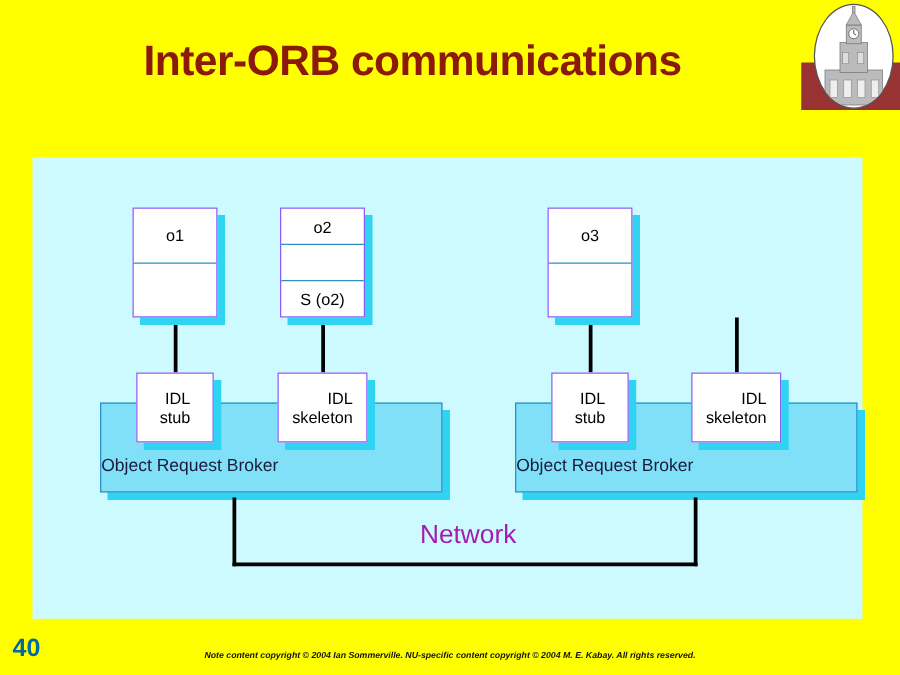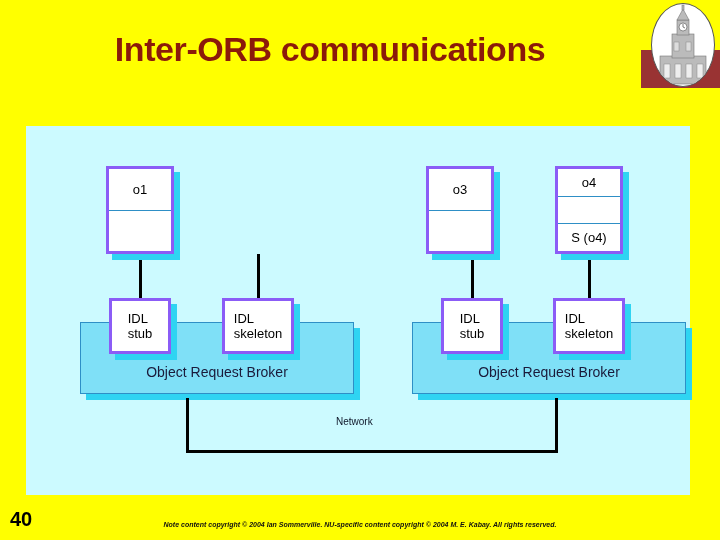--- a/index.html
+++ b/index.html
@@ -83,21 +83,21 @@
     left: 6px; top: 6px;
     width: 100%; height: 100%;
     background: #2FD4F2;
     box-sizing: border-box;
   }
   .shbox .face {
     position: absolute;
     left: 0; top: 0;
     width: 100%; height: 100%;
     background: #FFFFFF;
-    border: 3px solid #8b5cf6;
+    border: 1px solid #8b5cf6;
     box-sizing: border-box;
   }
 
   
   .objbox { width: 68px; height: 88px; }
   .objbox .face { display: flex; flex-direction: column; }
   .objbox .row {
     flex: 1 1 0;
     display: flex;
     align-items: center;
@@ -110,35 +110,34 @@
   }
   .objbox .row:last-child { border-bottom: none; }
   .objbox .row.empty { }
 
   
   .idlbox { width: 62px; height: 56px; }
   .idlbox .face {
     display: flex;
     align-items: center;
     justify-content: center;
-    text-align: left;
+    text-align: right;
     font-size: 13px;
     line-height: 15px;
     color: #000;
   }
 
   
   .orbbox { }
   .orbbox .shadow { background: #2FD4F2; }
   .orbbox .face {
     background: #7FE0F7;
     border: 1px solid #2E8FC6;
     display: flex;
     align-items: flex-end;
-    justify-content: center;
     padding-bottom: 13px;
     box-sizing: border-box;
     font-size: 14px;
     color: #1A1A3A;
     white-space: nowrap;
   }
 
   
   .vline {
     position: absolute;
@@ -147,32 +146,32 @@
   }
   .hline {
     position: absolute;
     height: 3px;
     background: #000000;
   }
 
   
   #net-label {
     position: absolute;
-    font-size: 10px;
-    color: #0f172a;
+    font-size: 21px;
+    color: #a21caf;
     white-space: nowrap;
   }
 
   
   #slide-number {
     position: absolute;
     left: 10px; top: 508px;
     font-size: 20px;
     font-weight: bold;
-    color: #000000;
+    color: #0369a1;
   }
   #footer-note {
     position: absolute;
     left: 0px; top: 521px;
     width: 720px;
     text-align: center;
     font-size: 7px;
     font-style: italic;
     font-weight: bold;
     color: #111;
@@ -225,37 +224,37 @@
     <div class="vline" style="left:562px; top:128px; height:44px;"></div>
 
     <div class="shbox objbox" style="left:80px; top:40px;">
       <div class="shadow"></div>
       <div class="face">
         <div class="row">o1</div>
         <div class="row empty"></div>
       </div>
     </div>
 
-
-    <div class="shbox objbox" style="left:400px; top:40px;">
+    <div class="shbox objbox" style="left:198px; top:40px;">
+      <div class="shadow"></div>
+      <div class="face">
+        <div class="row">o2</div>
+        <div class="row empty"></div>
+        <div class="row">S (o2)</div>
+      </div>
+    </div>
+
+    <div class="shbox objbox" style="left:412px; top:40px;">
       <div class="shadow"></div>
       <div class="face">
         <div class="row">o3</div>
         <div class="row empty"></div>
       </div>
     </div>
 
-    <div class="shbox objbox" style="left:529px; top:40px;">
-      <div class="shadow"></div>
-      <div class="face">
-        <div class="row">o4</div>
-        <div class="row empty"></div>
-        <div class="row">S (o4)</div>
-      </div>
-    </div>
 
     <div class="shbox orbbox" style="left:54px; top:196px; width:274px; height:72px;">
       <div class="shadow"></div>
       <div class="face">
         <span>Object Request Broker</span>
       </div>
     </div>
 
     <div class="shbox orbbox" style="left:386px; top:196px; width:274px; height:72px;">
       <div class="shadow"></div>

